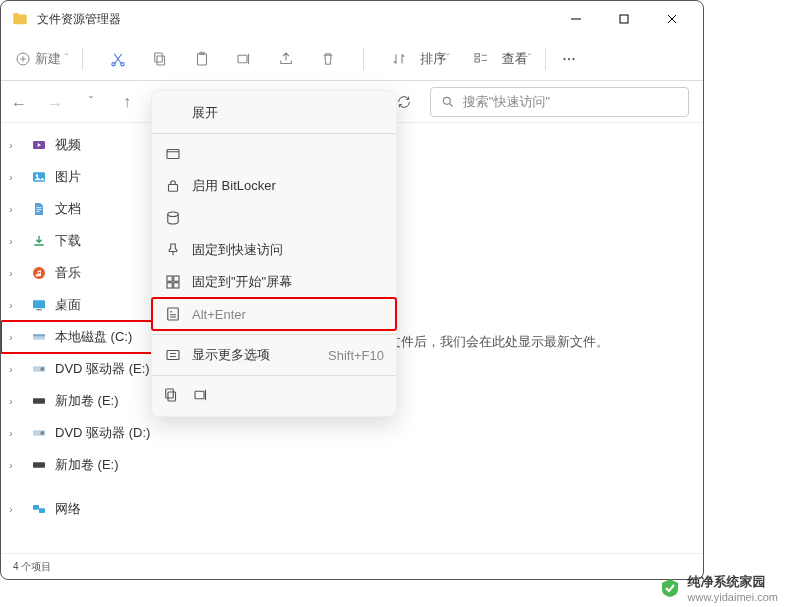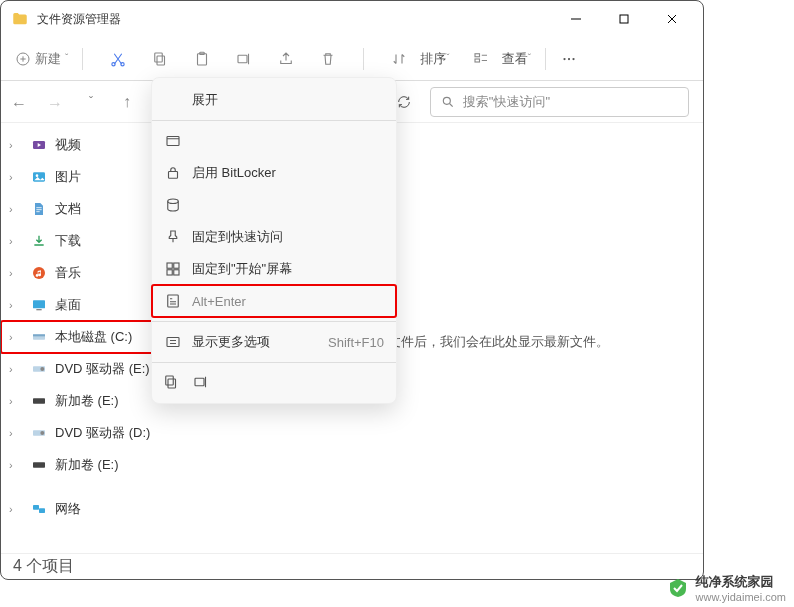--- a/index.html
+++ b/index.html
@@ -26,30 +26,30 @@
 .sidebar .item .chev { width:14px; color:#888; font-size:11px;}
 .sidebar .item .sicon { width:16px; height:16px; }
 .sidebar .item.selected { outline: 2px solid #e00; outline-offset:-1px; border-radius:2px;}
 .content { flex:1; padding: 10px; position: relative; }
 .content .folders { display:flex; gap: 30px; padding-left: 40px; padding-top: 20px;}
 .content .fold { display:flex; align-items:center; gap: 12px; }
 .content .fold .big { width:40px; height:40px; border-radius:4px;}
 .content .fold .labels { font-size:12px;}
 .content .fold .sub { color:#888; font-size:11px;}
 .content .emptytxt { color:#555; font-size:13px; text-align:center; margin-top: 60px;}
-.ctxmenu { position:absolute; top: 76px; left:150px; width:246px; background:#f8f8f8; border:1px solid #eee; border-radius:8px; box-shadow: 0 8px 24px rgba(0,0,0,0.15); padding: 6px 0; z-index:10;}
+.ctxmenu { position:absolute; top: 89px; left:150px; width:246px; background:#f8f8f8; border:1px solid #eee; border-radius:8px; box-shadow: 0 8px 24px rgba(0,0,0,0.15); padding: 6px 0; z-index:10;}
 .ctxmenu .mitem { height: 32px; display:flex; align-items:center; padding:0 12px; gap:10px; }
 .ctxmenu .mitem .micon { width:18px; height:18px; }
 .ctxmenu .mitem .mlabel { flex:1; font-size:13px; }
 .ctxmenu .mitem .mshort { color:#888; font-size:13px; }
 .ctxmenu .mitem.highlight { outline:2px solid #e00; outline-offset:-1px; border-radius:2px; }
 .ctxmenu .divider { height:1px; background:#ddd; margin: 4px 0;}
 .ctxmenu .btmicons { display:flex; gap:12px; padding: 6px 10px;}
-.statusbar { position:absolute; bottom:0; left:0; right:0; height:26px; padding:0 12px; display:flex; align-items:center; color:#555; font-size:16px; border-top:1px solid #eee;}
-.watermark { position:absolute; bottom: 4px; right: 8px; display:flex; align-items:center; gap:6px; font-size:13px; font-weight:600; color:#333; opacity: 0.95;}
+.statusbar { position:absolute; bottom:0; left:0; right:0; height:26px; padding:0 12px; display:flex; align-items:center; color:#555; font-size:10px; border-top:1px solid #eee;}
+.watermark { position:absolute; bottom: 4px; right: 16px; display:flex; align-items:center; gap:6px; font-size:13px; font-weight:600; color:#333; opacity: 0.95;}
 .watermark .url { font-size:11px; color:#888; font-weight:400;}
 svg{display:block;}
 </style>
 </head>
 <body>
 
 <div class="window">
   <div class="titlebar">
     <span class="foldericon">
       <svg viewBox="0 0 24 24">

